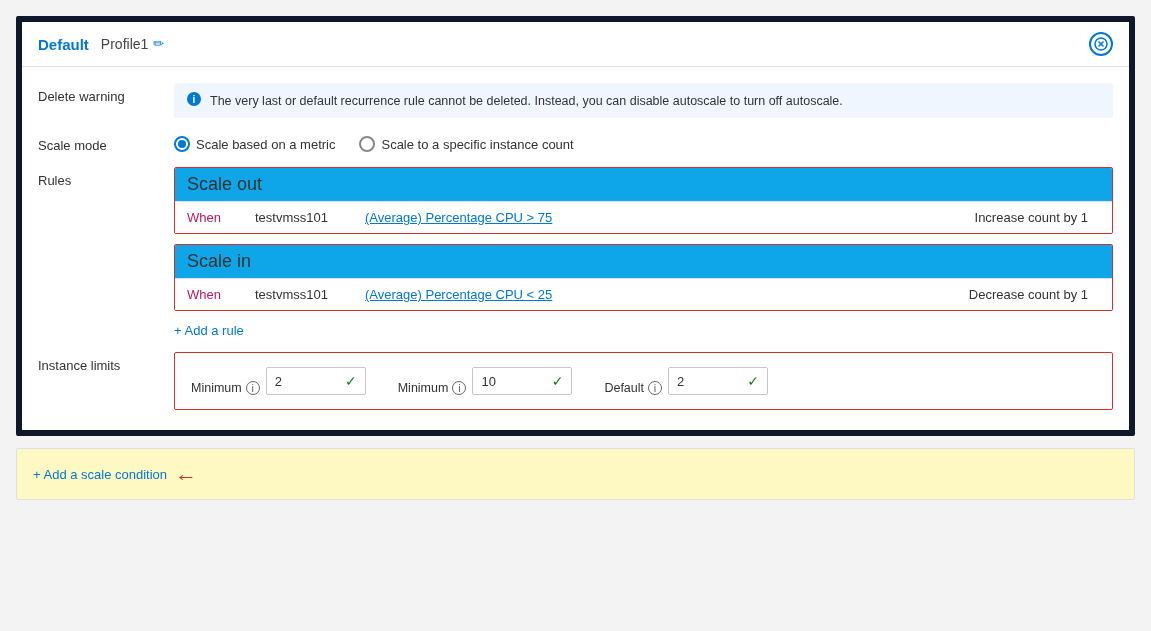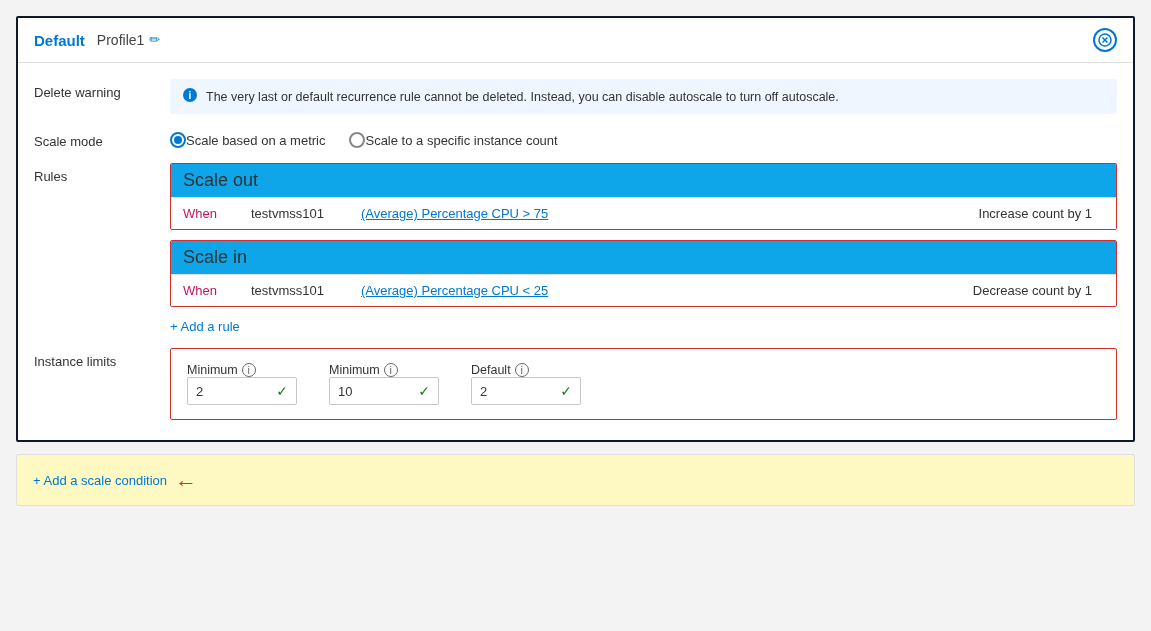--- a/index.html
+++ b/index.html
@@ -13,21 +13,21 @@
       width: 1151px;
       min-height: 631px;
       background: #f3f3f3;
       padding: 16px;
       display: flex;
       flex-direction: column;
       gap: 12px;
     }
     .main-card {
       background: #fff;
-      border: 2px solid #0f172a;
+      border: 6px solid #0f172a;
       border-radius: 2px;
       padding: 0;
     }
     
     .card-header {
       display: flex;
       align-items: center;
       justify-content: space-between;
       padding: 10px 16px;
       border-bottom: 1px solid #e0e0e0;
@@ -114,20 +114,21 @@
     
     .scale-mode-options {
       display: flex;
       align-items: center;
       gap: 24px;
       padding-top: 4px;
     }
     .radio-option {
       display: flex;
       align-items: center;
+      gap: 6px;
       cursor: pointer;
       justify-content: flex-end;
     }
     .radio-circle {
       width: 16px;
       height: 16px;
       border-radius: 50%;
       border: 2px solid #0078d4;
       display: flex;
       align-items: center;
@@ -208,22 +209,24 @@
     .instance-limits-box {
       border: 1.5px solid #d32f2f;
       border-radius: 2px;
       padding: 14px 16px;
       display: flex;
       gap: 32px;
       align-items: flex-start;
     }
     .instance-field {
       display: flex;
-      flex-direction: column;
+      flex-direction: row;
+      gap: 6px;
       min-width: 110px;
+      align-items: flex-end;
     }
     .field-label {
       font-size: 12.5px;
       color: #333;
       display: flex;
       align-items: center;
       gap: 4px;
     }
     .field-input-wrapper {
       display: flex;

